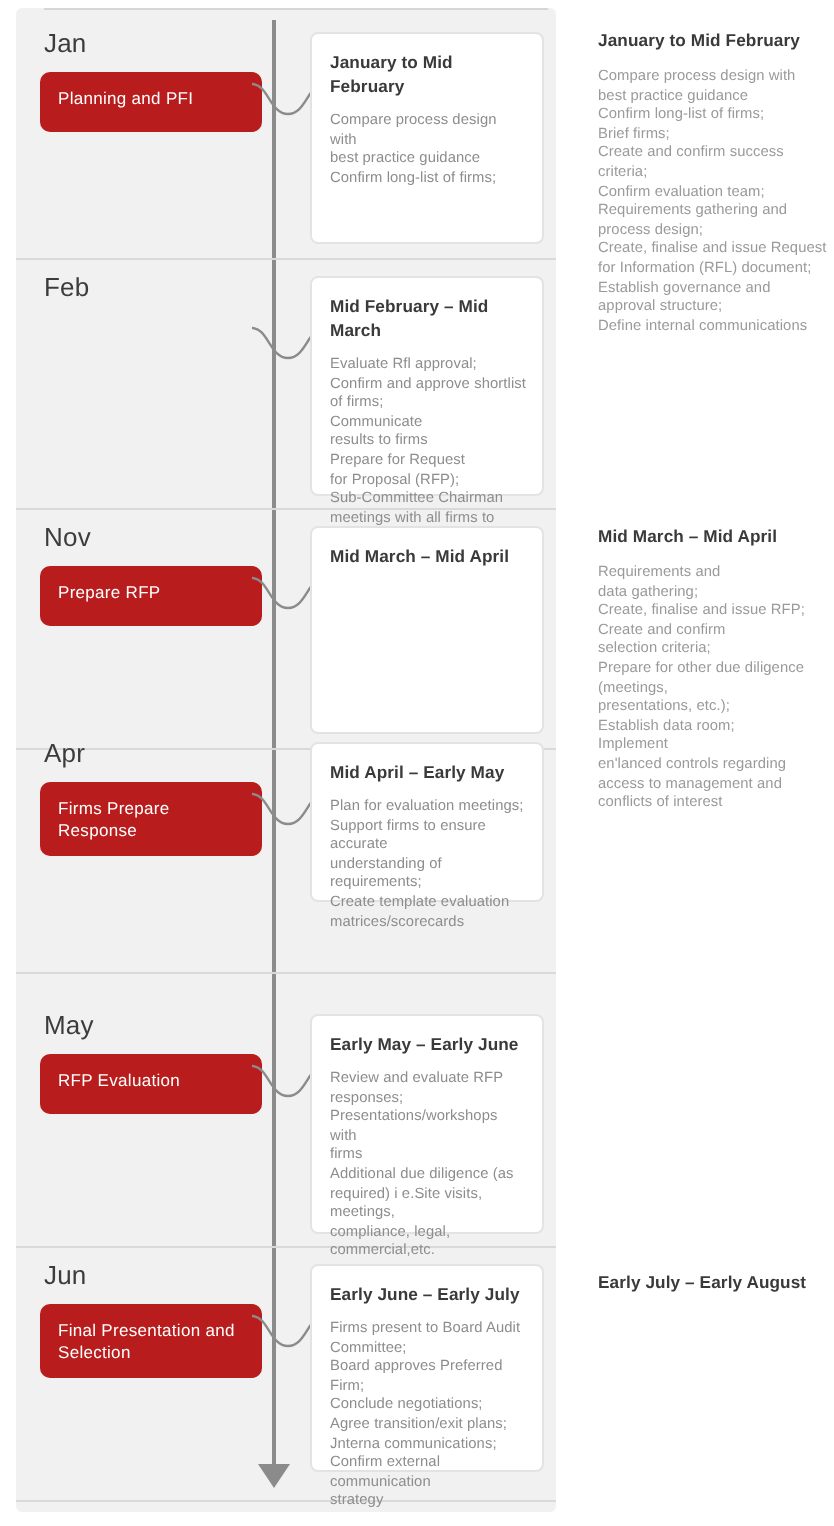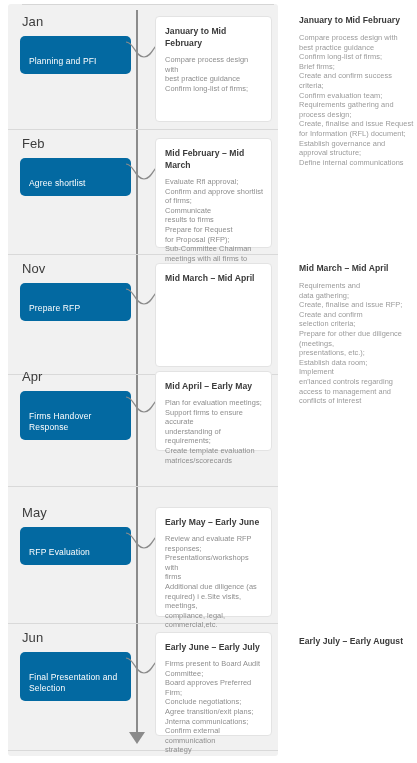--- a/index.html
+++ b/index.html
@@ -67,26 +67,26 @@
     font-weight: 400;
     letter-spacing: .1px;
   }
 
   .pill {
     position: absolute;
     left: 12px;
     top: 28px;
     width: 111px;
     min-height: 30px;
-    background: #0369a1;
+    background: #b91c1c;
     border-radius: 5px;
     color: #ffffff;
     font-size: 8.5px;
     line-height: 11px;
-    padding: 20px 9px 7px 9px;
+    padding: 8px 9px 7px 9px;
     letter-spacing: .15px;
   }
 
   
   .connector {
     position: absolute;
     left: 118px;
     top: 31px;
     width: 36px;
     height: 22px;
@@ -160,21 +160,20 @@
     <div class="card" style="height:106px;">
       <div class="card-title">January to Mid February</div>
       <div class="card-body">Compare process design with
 best practice guidance
 Confirm long-list of firms;</div>
     </div>
   </div>
 
   <div class="month-row" style="top:126px; height:125px;">
     <div class="month-label">Feb</div>
-    <div class="pill">Agree shortlist</div>
     <svg class="connector" viewBox="0 0 36 22">
       <path d="M0,3 C8,3 9,18 18,18 C27,18 28,3 36,3" fill="none" stroke="#8b8b8b" stroke-width="1.2"></path>
     </svg>
     <div class="card" style="height:110px;">
       <div class="card-title">Mid February – Mid March</div>
       <div class="card-body">Evaluate Rfl approval;
 Confirm and approve shortlist
 of firms;
 Communicate
 results to firms
@@ -193,21 +192,21 @@
       <path d="M0,3 C8,3 9,18 18,18 C27,18 28,3 36,3" fill="none" stroke="#8b8b8b" stroke-width="1.2"></path>
     </svg>
     <div class="card" style="height:104px;">
       <div class="card-title">Mid March – Mid April</div>
       <div class="card-body"></div>
     </div>
   </div>
 
   <div class="month-row" style="top:359px; height:124px;">
     <div class="month-label">Apr</div>
-    <div class="pill">Firms Handover Response</div>
+    <div class="pill">Firms Prepare Response</div>
     <svg class="connector" viewBox="0 0 36 22">
       <path d="M0,3 C8,3 9,18 18,18 C27,18 28,3 36,3" fill="none" stroke="#8b8b8b" stroke-width="1.2"></path>
     </svg>
     <div class="card" style="height:80px;">
       <div class="card-title">Mid April – Early May</div>
       <div class="card-body">Plan for evaluation meetings;
 Support firms to ensure accurate
 understanding of
 requirements;
 Create template evaluation

